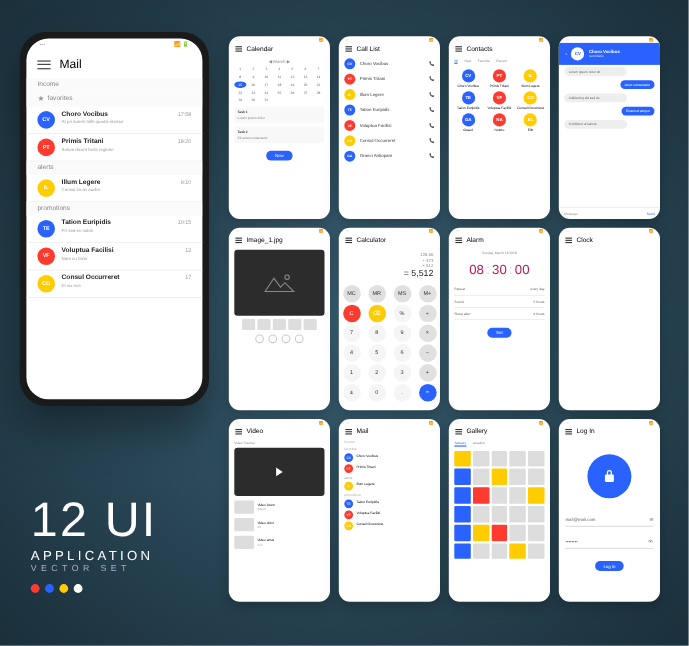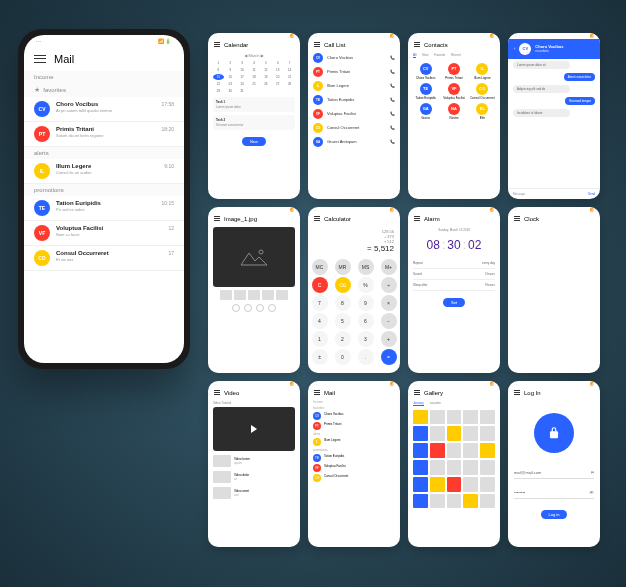--- a/index.html
+++ b/index.html
@@ -65,21 +65,21 @@
 .calc-disp .main{font-size:8px;color:#222;font-weight:500}
 .calc-row{display:flex;justify-content:space-around;margin:2px 0}
 .ckey{width:16px;height:16px;border-radius:50%;display:flex;align-items:center;justify-content:center;font-size:5px;background:#f5f5f5;color:#333}
 .ckey.op{background:#e0e0e0}
 .ckey.red{background:#ff3b30;color:#fff}
 .ckey.yel{background:#ffcc00;color:#fff}
 .ckey.blue{background:#2962ff;color:#fff}
 
 .alarm-date{font-size:3px;text-align:center;color:#888;margin:3px 0}
 .alarm-time{display:flex;justify-content:center;gap:2px;font-size:12px;font-weight:300;margin:6px 0}
-.alarm-time span{color:#4c1d95}
+.alarm-time span{color:#be185d}
 .alarm-time .c{color:#ccc}
 .alarm-opt{font-size:3px;padding:3px 0;border-bottom:1px solid #eee;display:flex;justify-content:space-between;color:#666}
 
 .clock-face{width:60px;height:60px;border:1px dotted #ccc;border-radius:50%;margin:4px auto;position:relative;display:flex;align-items:center;justify-content:center}
 .clock-time{font-size:10px;color:#2962ff;font-weight:300}
 .tz-row{display:flex;justify-content:space-between;font-size:4px;padding:2px 0;border-bottom:1px solid #eee}
 
 .vid-box{width:82px;height:44px;background:#2c2c2c;border-radius:3px;margin:2px auto;display:flex;align-items:center;justify-content:center}
 .play{width:0;height:0;border-left:6px solid #fff;border-top:4px solid transparent;border-bottom:4px solid transparent}
 .vid-row{display:flex;gap:3px;padding:2px 0;font-size:3px;align-items:center}
@@ -492,21 +492,21 @@
           </div>
           <span>Alarm</span>
         </div>
 <div class="body">
 <div class="alarm-date">Sunday, March 18 2018</div>
 <div class="alarm-time">
             <span>08</span>
             <span class="c">:</span>
             <span>30</span>
             <span class="c">:</span>
-            <span>02</span>
+            <span>00</span>
           </div>
 <div id="alarm-opts">
             <div class="alarm-opt">
               <span>Repeat</span>
               <span>every day</span>
             </div>
             <div class="alarm-opt">
               <span>Sound</span>
               <span>5 hours</span>
             </div>
@@ -688,13 +688,24 @@
           <span>✉</span>
         </div>
 <div class="login-field">
           <span>••••••••</span>
           <span>👁</span>
         </div>
 <div class="center-bottom"><span class="btn-sm">Log in</span></div>
 </div>
 </div>
 
+<div class="title-block">
+<div class="title-num">12 UI</div>
+<div class="title-app">APPLICATION</div>
+<div class="title-vec">VECTOR SET</div>
+<div class="dots" id="title-dots">
+        <span style="background:#ff3b30"></span>
+        <span style="background:#2962ff"></span>
+        <span style="background:#ffcc00"></span>
+        <span style="background:#ffffff"></span>
+      </div>
+</div>
 </div>
 
 </body></html>

